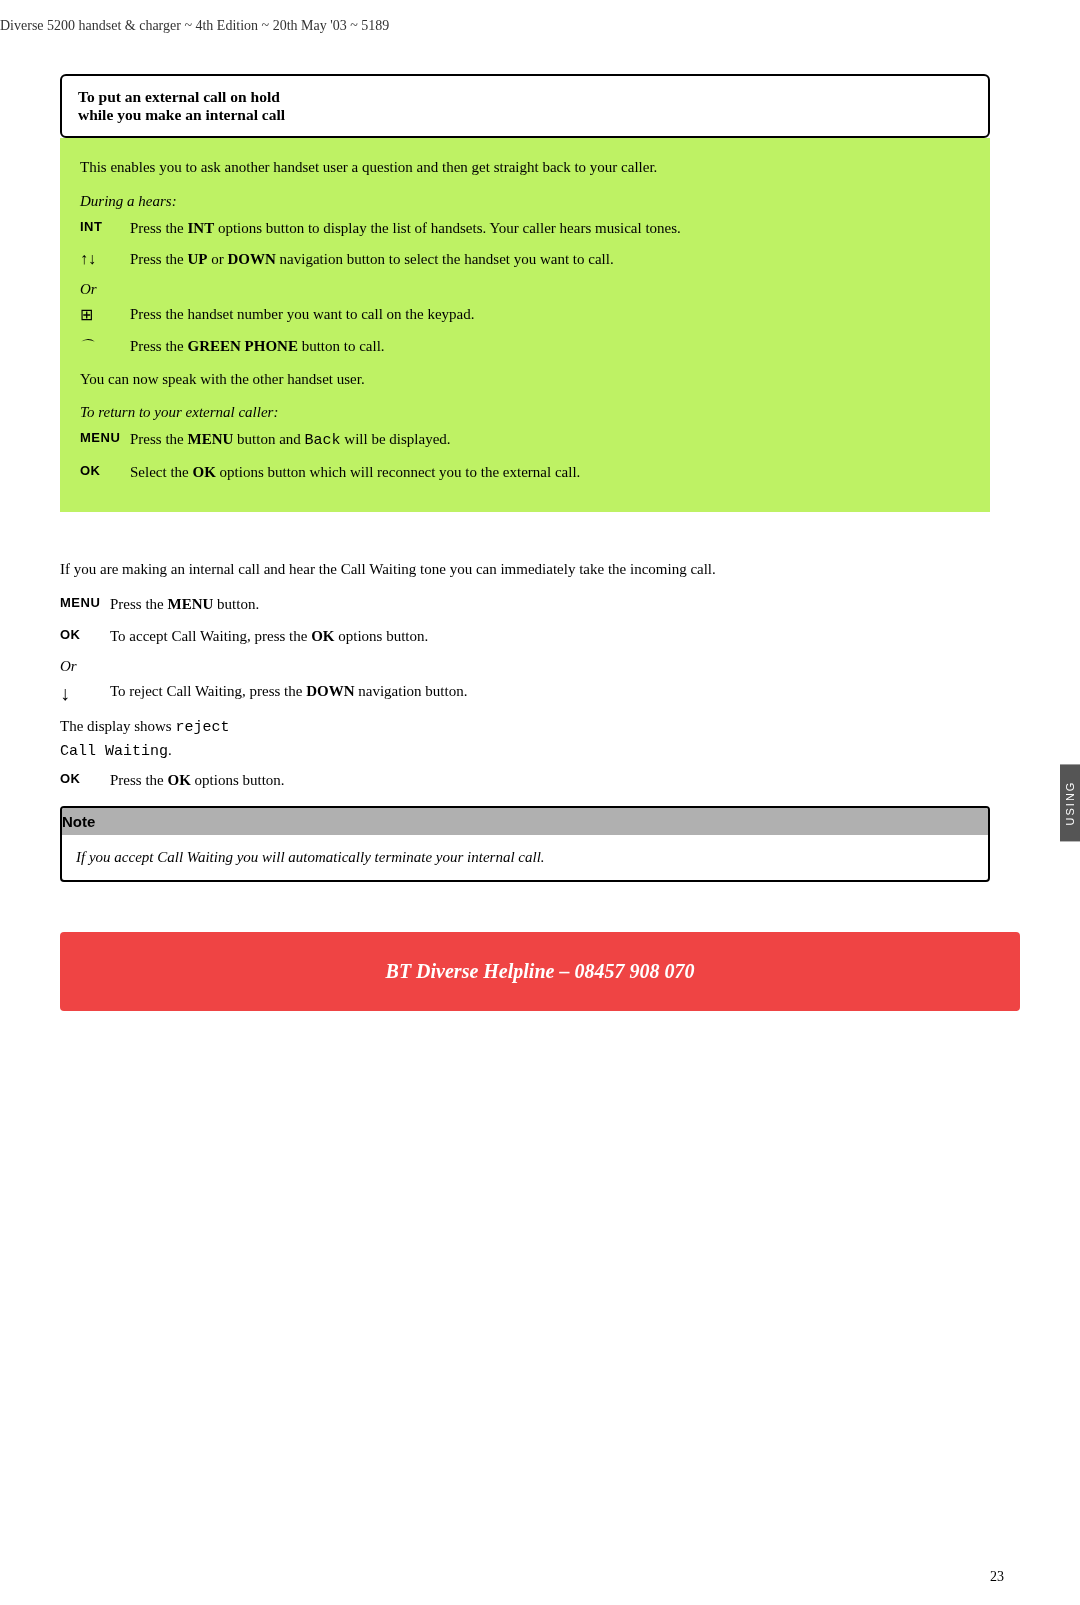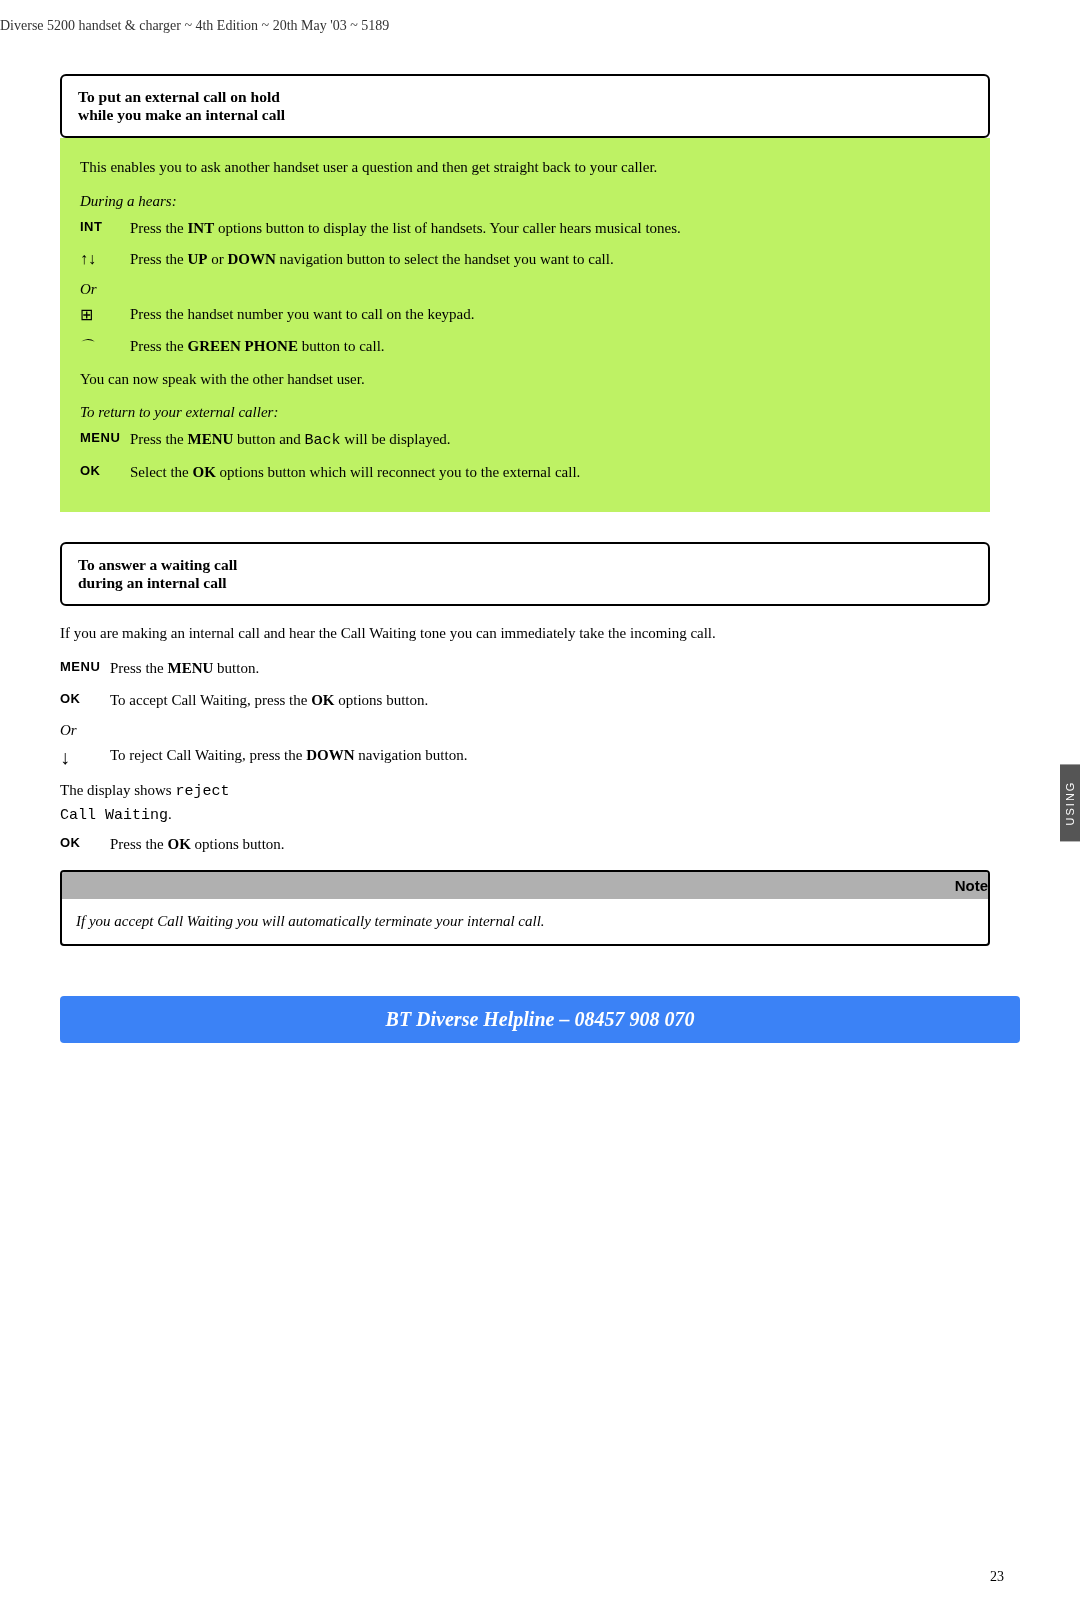--- a/index.html
+++ b/index.html
@@ -126,40 +126,40 @@
     
     .note-box {
       border: 2px solid #000;
       border-radius: 4px;
       margin-top: 14px;
       overflow: hidden;
     }
 
     .note-header {
       background: #b0b0b0;
-      text-align: right;
+      text-align: left;
       font-weight: bold;
       font-size: 15px;
       padding: 5px 0;
       font-family: Arial, sans-serif;
     }
 
     .note-content {
       padding: 12px 14px;
       font-style: italic;
       font-size: 15px;
       line-height: 1.45;
     }
 
     
     .footer-bar {
-      background: #3b82f6;
+      background: #ef4444;
       color: #ffffff;
       text-align: center;
-      padding: 12px 0;
+      padding: 28px 0;
       font-style: italic;
       font-weight: bold;
       font-size: 20px;
       margin: 30px 60px 28px 60px;
       border-radius: 4px;
     }
 
     .page-number {
       position: absolute;
       bottom: 20px;
@@ -277,24 +277,20 @@
         <div class="step-text">
           Select the <strong>OK</strong> options button which will reconnect you to the external call.
         </div>
       </div>
 
     </div>
   </div>
 
   <div class="right-col">
 
-    <div class="section-box section-box-right">
-      <span>To answer a waiting call</span><br>
-      <span>during an internal call</span>
-    </div>
 
     <div class="right-section-content">
 
       <p class="intro-text" style="margin-bottom:14px;">If you are making an internal call and hear the Call Waiting tone you can immediately take the incoming call.</p>
 
       <div class="step-row">
         <div class="step-label small-caps">MENU</div>
         <div class="step-text">
           Press the <strong>MENU</strong> button.
         </div>

